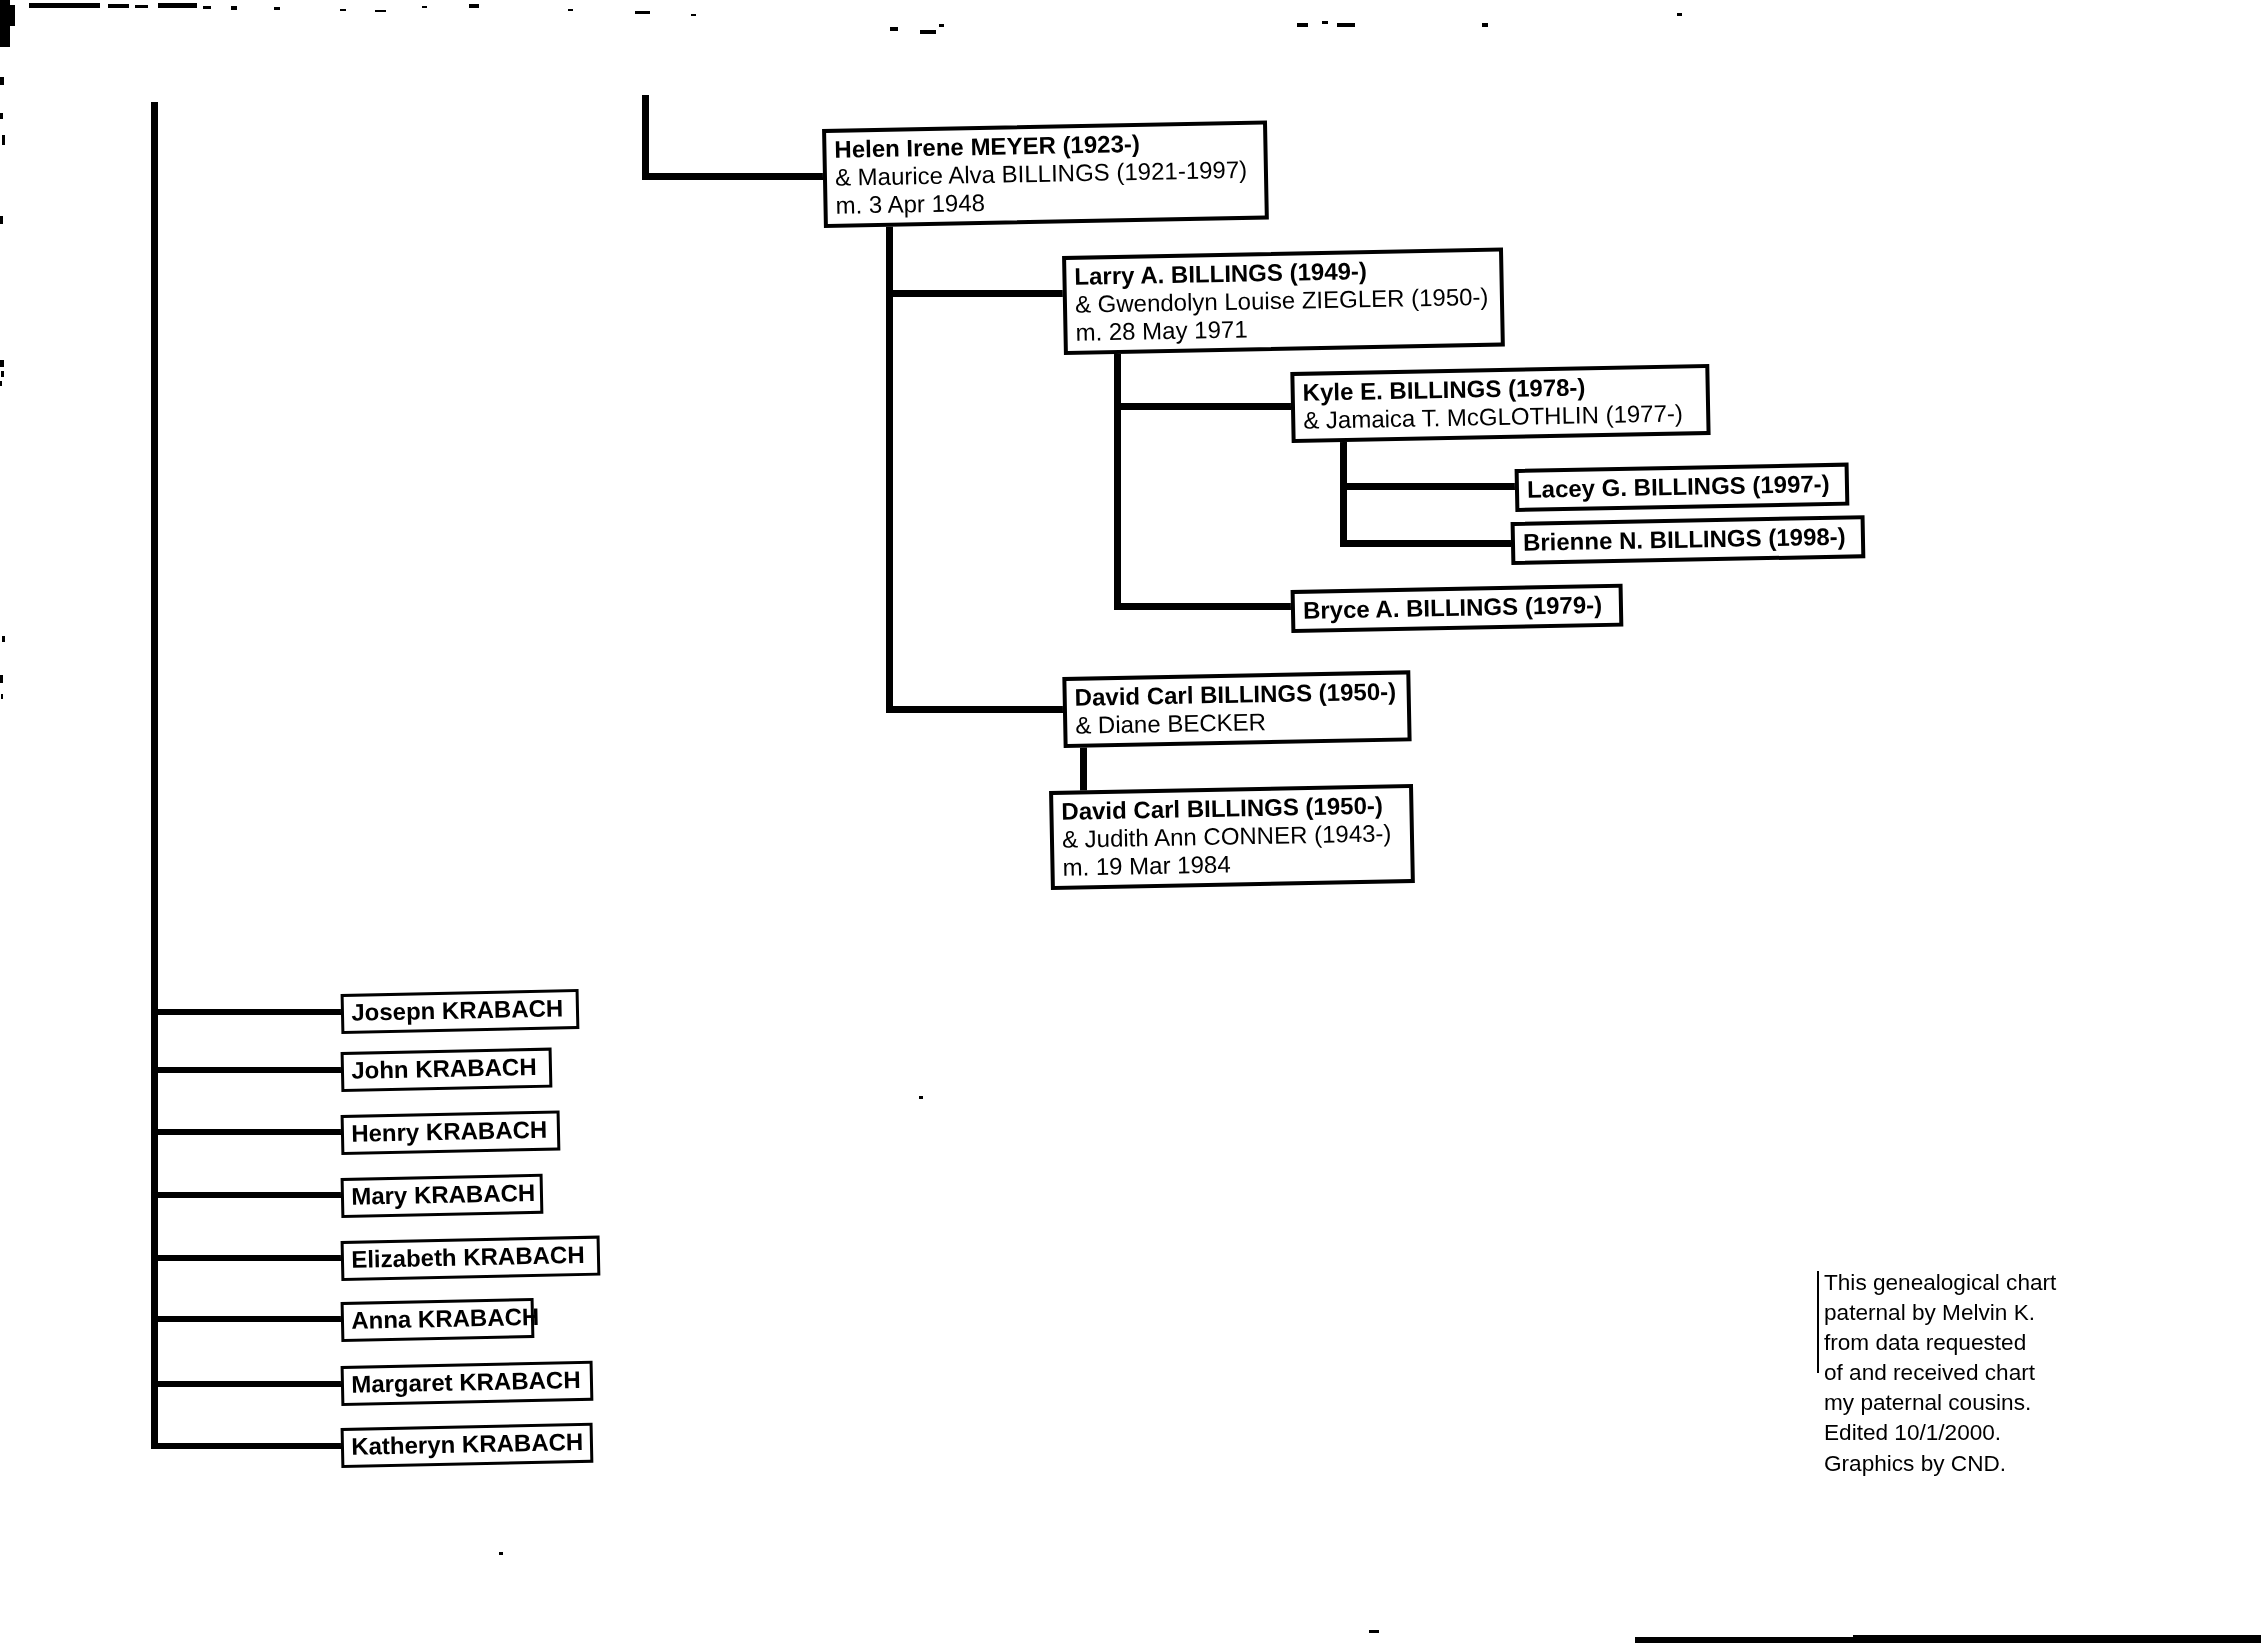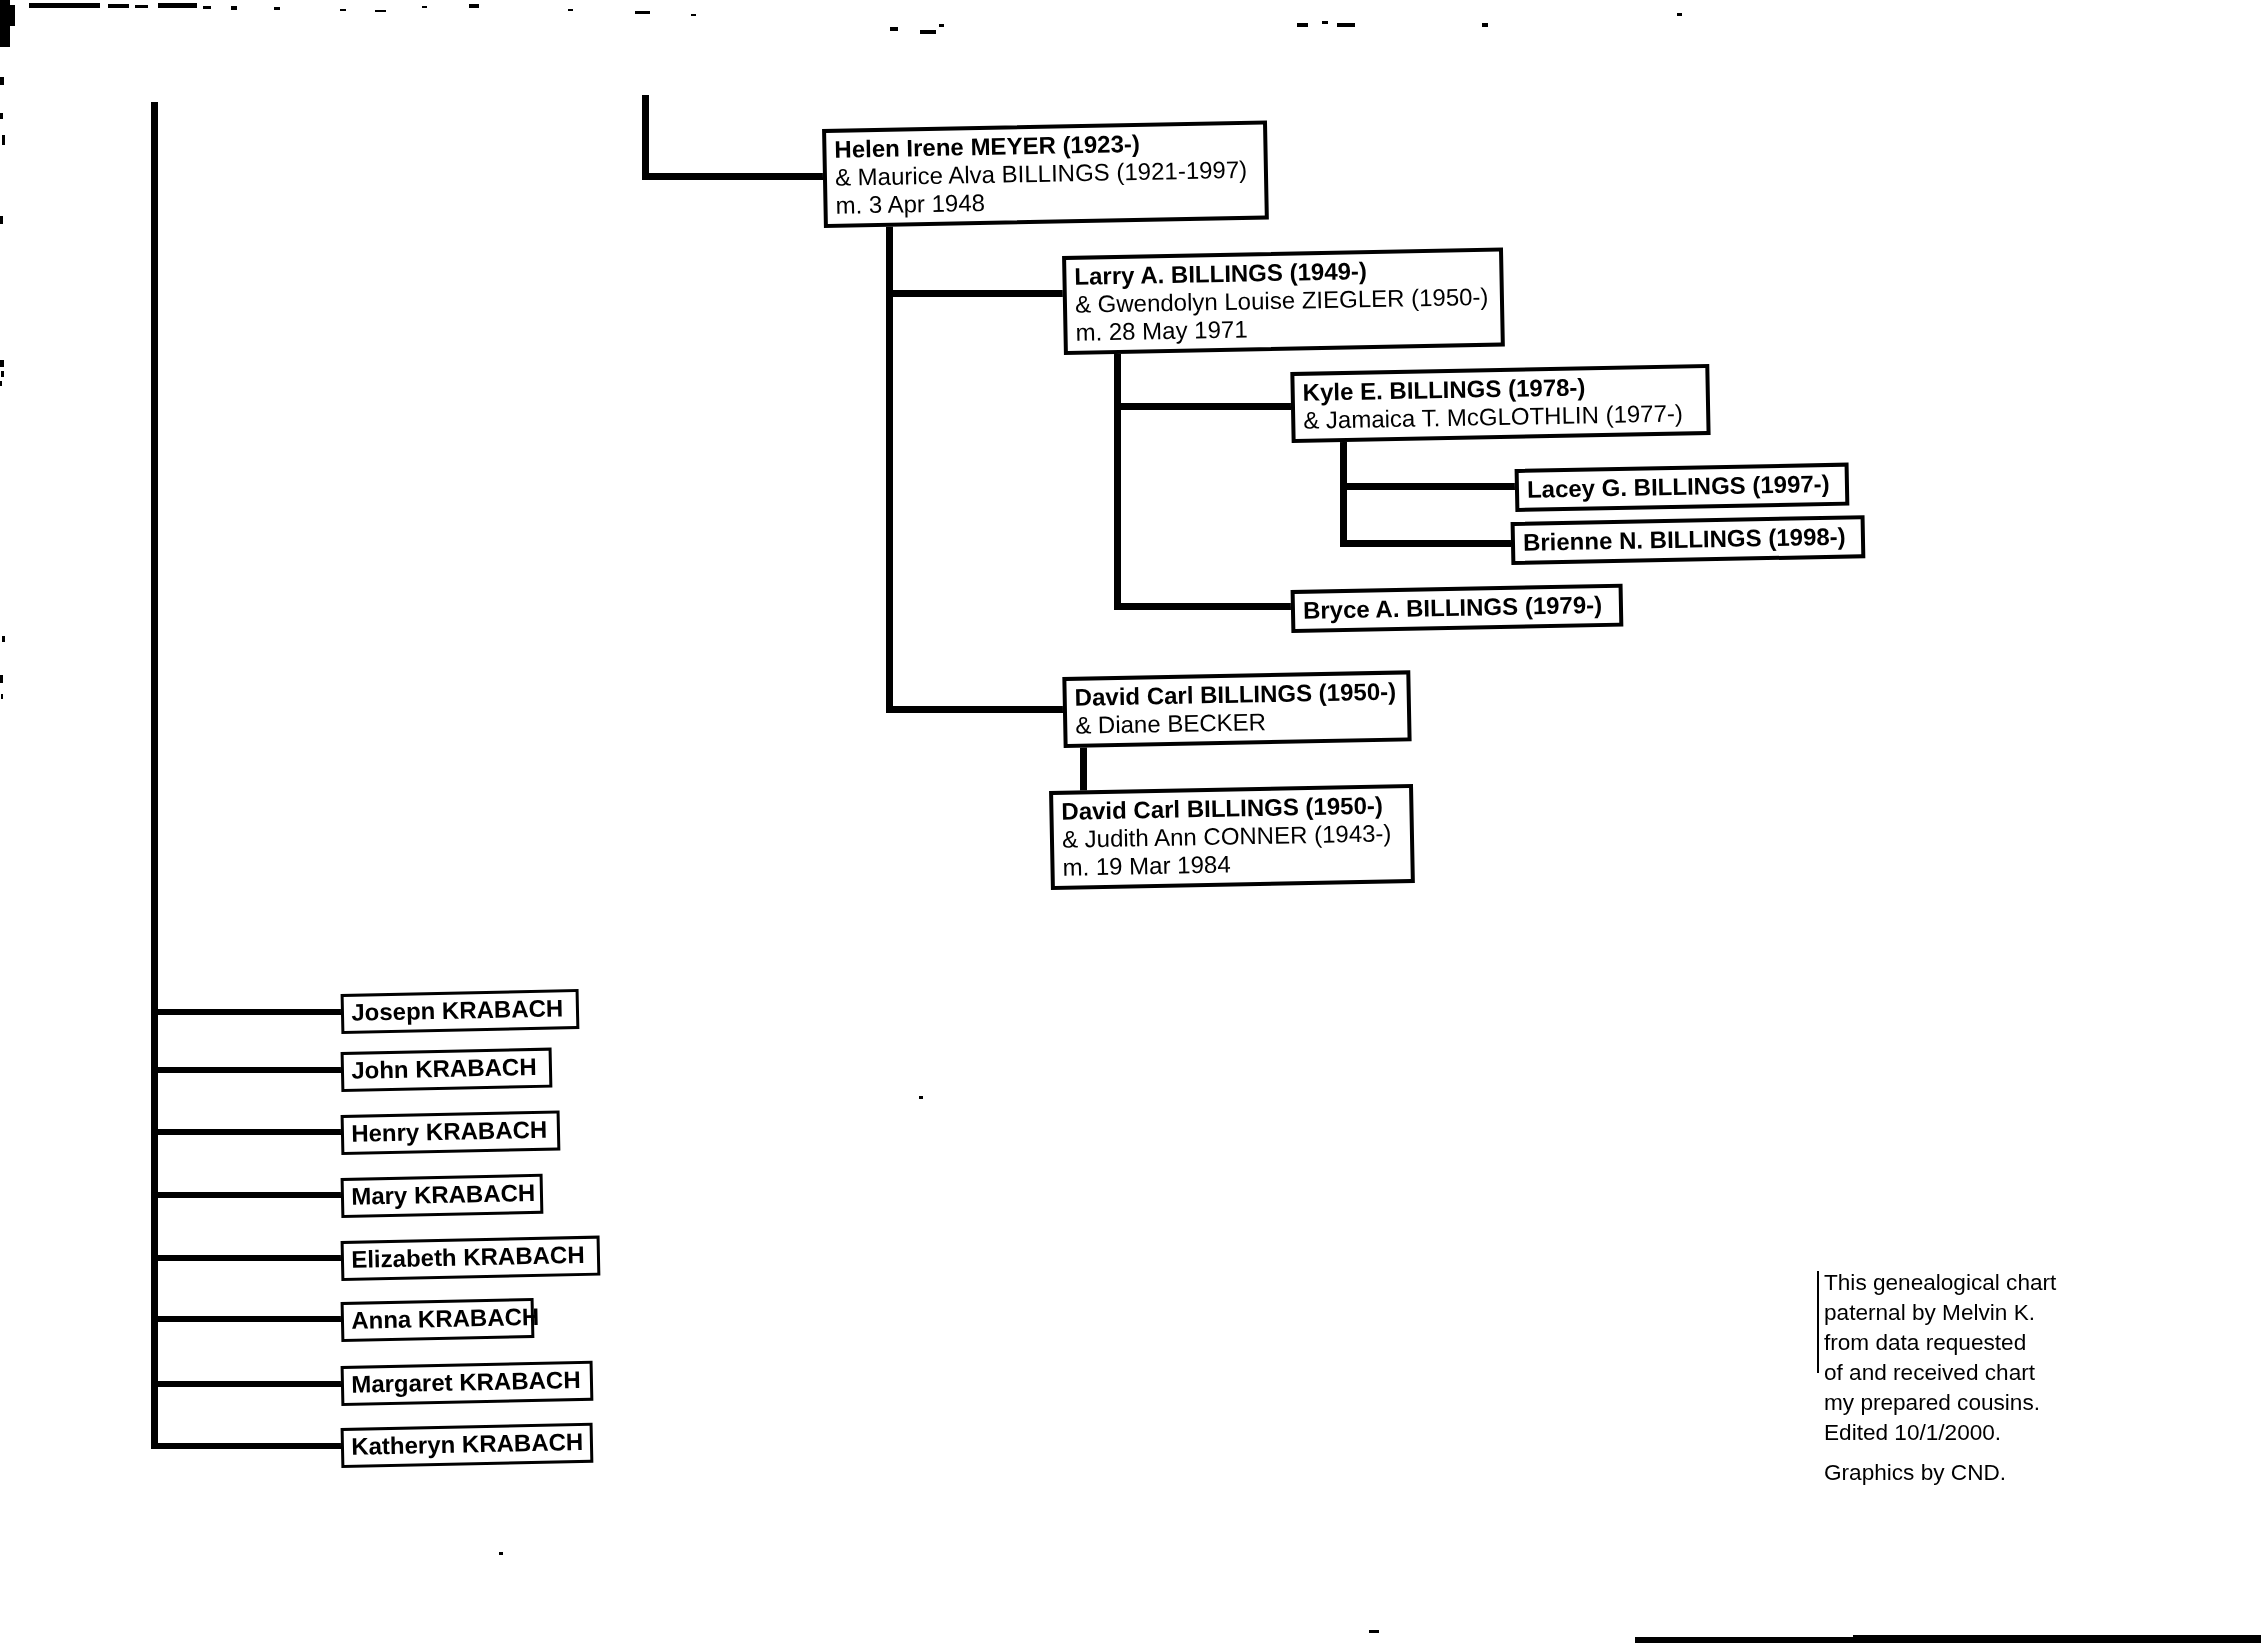--- a/index.html
+++ b/index.html
@@ -58,21 +58,21 @@
     white-space: nowrap;
   }
   .note-rule {
     position: absolute;
     left: 1817px;
     top: 1271px;
     width: 2.4px;
     height: 102px;
     background: #000000;
   }
-  .note-gap { margin-top: 10px; }
+  .note-gap { margin-top: 1px; }
 </style>
 </head>
 <body>
 
 <div class="page">
 
   <div class="mark" style="left:29px;top:3.2px;width:71px;height:4.8px;"></div>
   <div class="mark" style="left:108px;top:4px;width:21px;height:4px;"></div>
   <div class="mark" style="left:135px;top:4.8px;width:13px;height:3.2px;"></div>
   <div class="mark" style="left:158px;top:3.2px;width:39px;height:4.8px;"></div>
@@ -205,19 +205,19 @@
   <div class="kbox" style="left:341px;top:1428px;width:252px;">
     <span>Katheryn KRABACH</span>
   </div>
 
   <div class="note-rule"></div>
   <div class="note">
     <div>This genealogical chart</div>
     <div>paternal by Melvin K.</div>
     <div>from data requested</div>
     <div>of and received chart</div>
-    <div>my prepared cousins.</div>
+    <div>my paternal cousins.</div>
     <div>Edited 10/1/2000.</div>
     <div class="note-gap">Graphics by CND.</div>
   </div>
 
 </div>
 
 
 </body></html>

